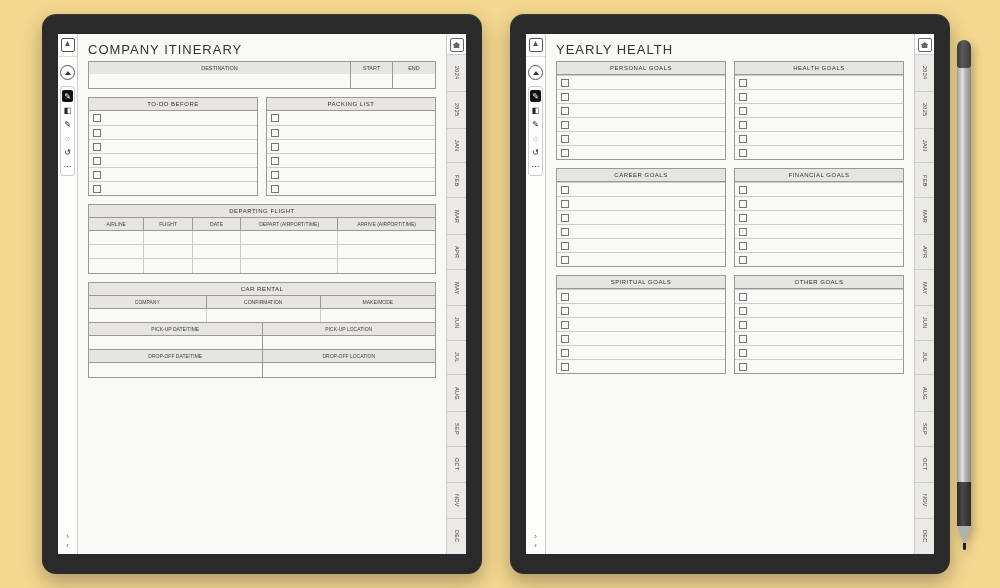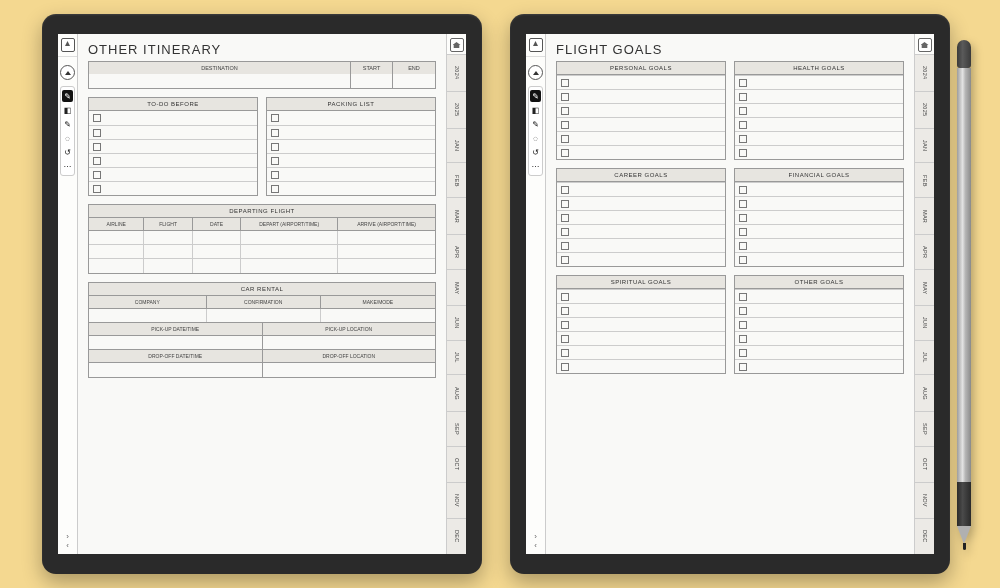--- a/index.html
+++ b/index.html
@@ -250,21 +250,21 @@
         <div class="t">◧</div>
         <div class="t">✎</div>
         <div class="t">◌</div>
         <div class="t">↺</div>
         <div class="t">⋯</div>
       </div>
       <div class="bottom-chevs">›<br>‹</div>
     </div>
 
     <div class="page">
-      <div class="title">OTHER ITINERARY</div>
+      <div class="title">COMPANY ITINERARY</div>
 
       <div class="box dest">
         <div class="row h">
           <div class="cell d">DESTINATION</div>
           <div class="cell s">START</div>
           <div class="cell e">END</div>
         </div>
         <div class="row b">
           <div class="cell d"></div>
           <div class="cell s"></div>
@@ -431,21 +431,21 @@
         <div class="t">◧</div>
         <div class="t">✎</div>
         <div class="t">◌</div>
         <div class="t">↺</div>
         <div class="t">⋯</div>
       </div>
       <div class="bottom-chevs">›<br>‹</div>
     </div>
 
     <div class="page">
-      <div class="title">FLIGHT GOALS</div>
+      <div class="title">YEARLY HEALTH</div>
       <div class="goals-grid" id="goals-grid">
           <div class="goals-row">
             <div class="col">
               <div class="hdr">PERSONAL GOALS</div>
               <div class="chkrow">
                 <div class="chk"></div>
                 <div class="chkline"></div>
               </div>
               <div class="chkrow">
                 <div class="chk"></div>

